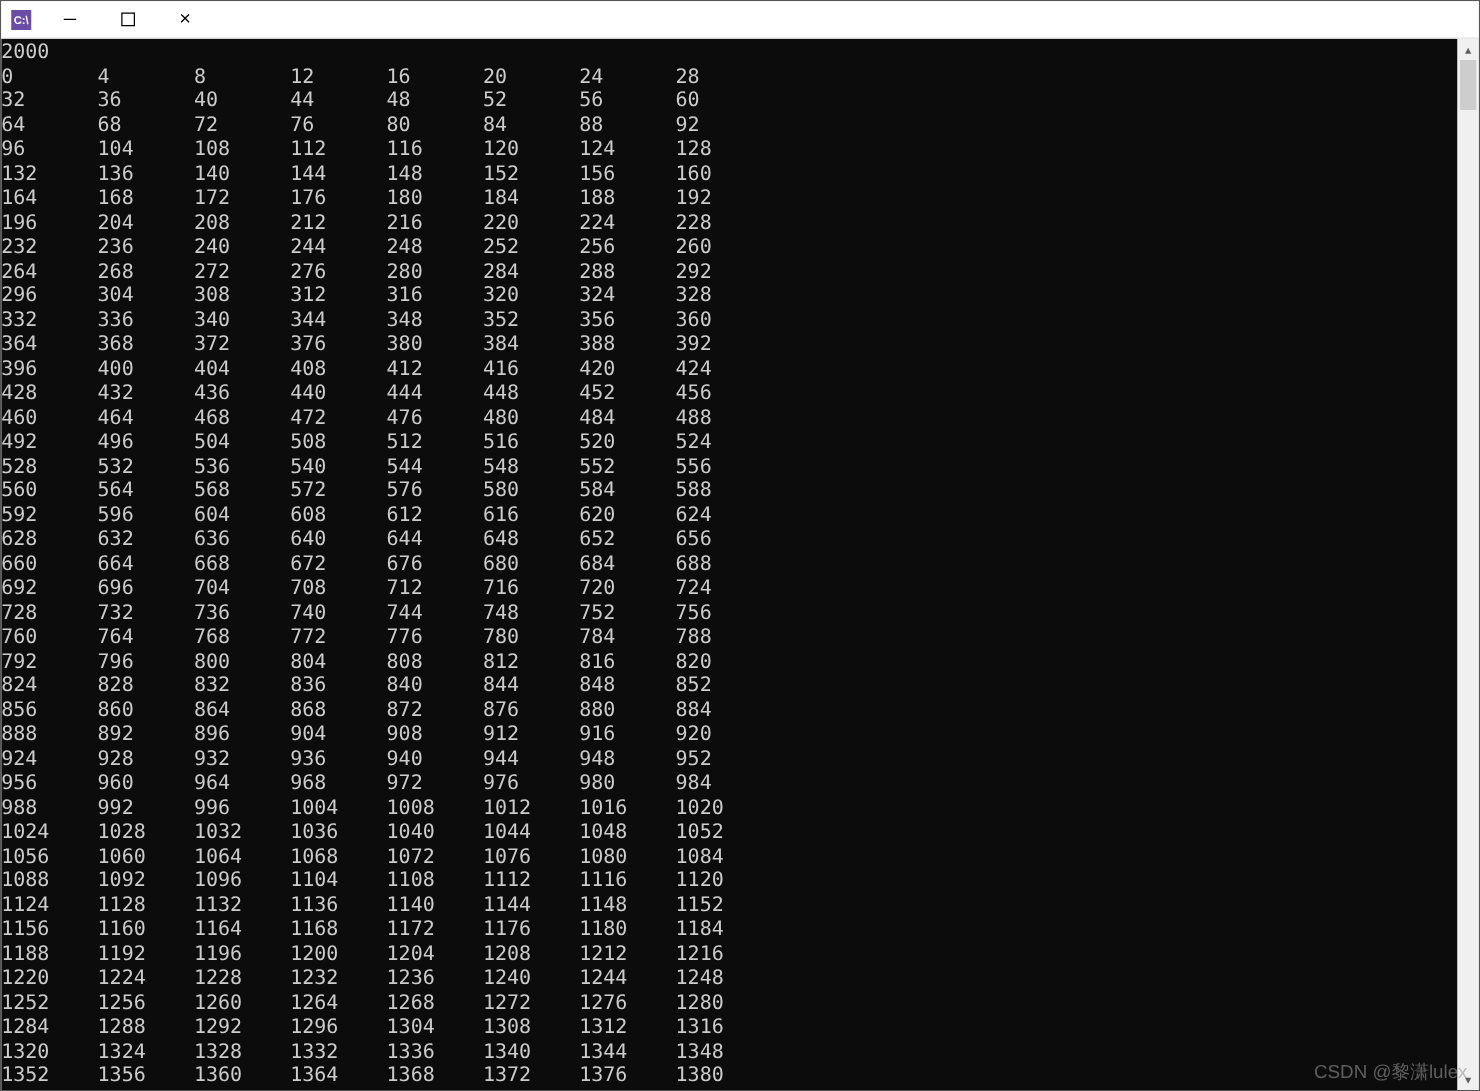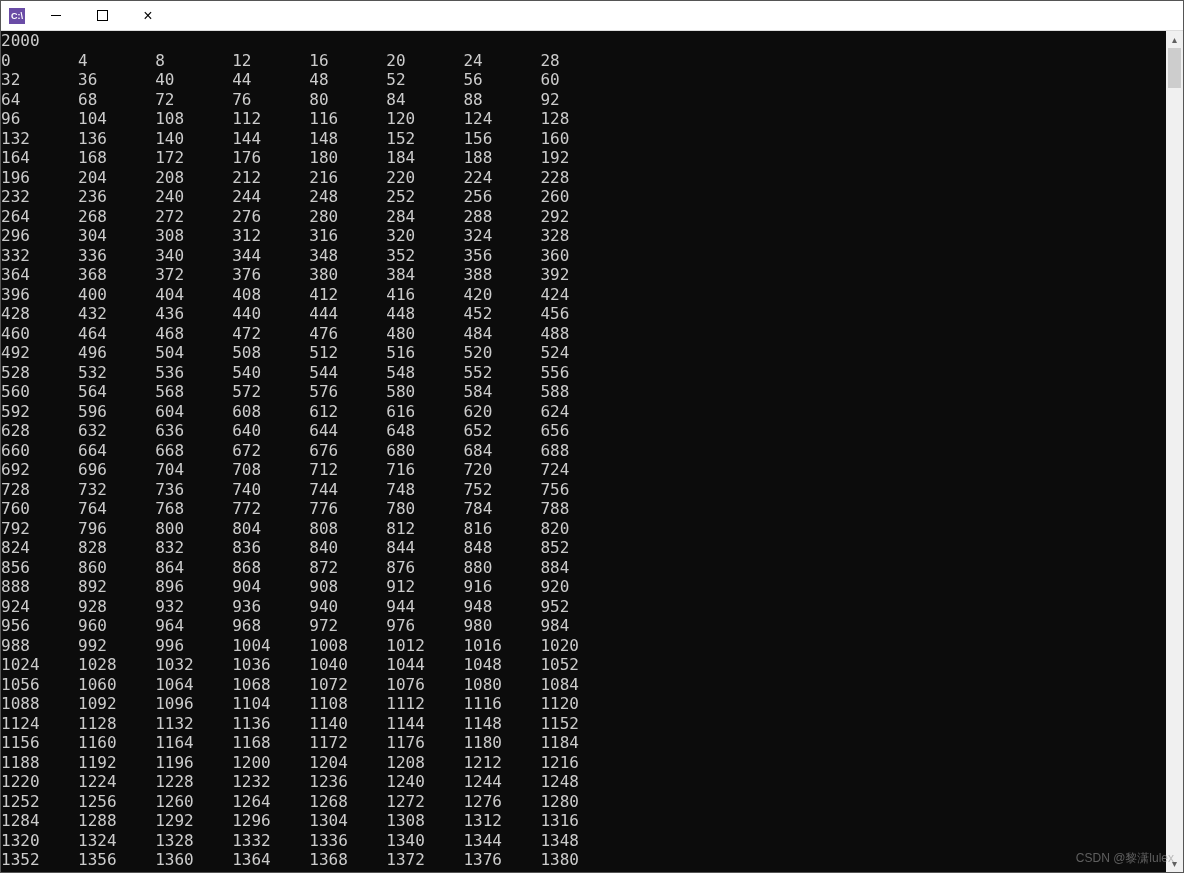--- a/index.html
+++ b/index.html
@@ -121,21 +121,21 @@
     }
     .scrollbar .arrow.down {
       position: absolute;
       bottom: 0;
     }
     .watermark {
       position: absolute;
       right: 10px;
       bottom: 6px;
       color: rgba(150,150,150,0.6);
-      font-size: 12px;
+      font-size: 15px;
       pointer-events: none;
       font-family: Arial, sans-serif;
     }
   </style>
 </head>
 <body>
 
 <div class="window">
   <div class="titlebar">
     <span class="icon">C:\</span>

